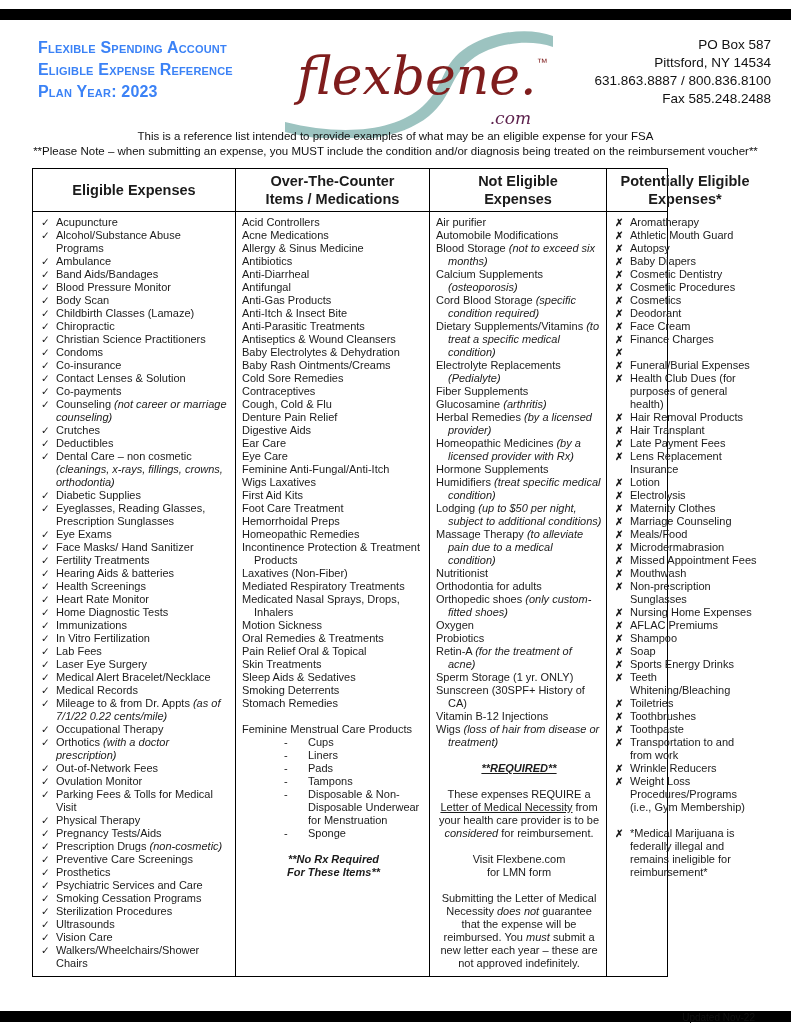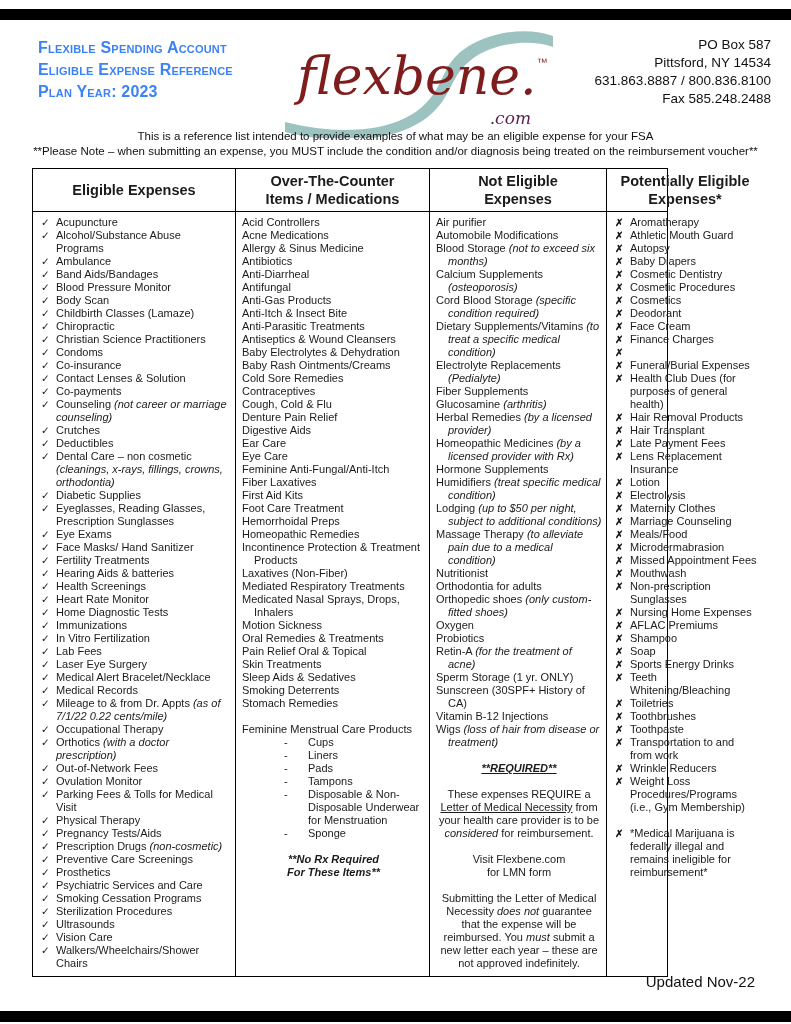--- a/index.html
+++ b/index.html
@@ -47,21 +47,21 @@
   .li { margin:0; }
   .li.b-check, .li.b-x { display:grid; grid-template-columns:17px 1fr; }
   .li.b-dash { display:grid; grid-template-columns:26px 1fr; margin-left:40px; }
   .blt { text-align:left; padding-left:2px; }
   .b-x .blt { font-weight:bold; font-size:10px; }
   .b-check .blt { font-size:10.5px; }
   .hang { padding-left:12px; text-indent:-12px; }
   .gap { height:13px; }
   .note { text-align:center; padding:0 2px; }
 
-  .footer { position:absolute; right:36px; top:973px; font-size:15px; color:#111; }
+  .footer { position:absolute; right:36px; top:1012px; font-size:10px; color:#111; }
 </style>
 </head>
 <body>
 
 <div class="page">
   <div class="bar top"></div>
   <div class="bar bottom"></div>
 
   <div class="titles">
     <div>Flexible Spending Account</div>
@@ -320,21 +320,21 @@
           <div class="li hang"><span>Baby Electrolytes &amp; Dehydration</span></div>
           <div class="li hang"><span>Baby Rash Ointments/Creams</span></div>
           <div class="li hang"><span>Cold Sore Remedies</span></div>
           <div class="li hang"><span>Contraceptives</span></div>
           <div class="li hang"><span>Cough, Cold &amp; Flu</span></div>
           <div class="li hang"><span>Denture Pain Relief</span></div>
           <div class="li hang"><span>Digestive Aids</span></div>
           <div class="li hang"><span>Ear Care</span></div>
           <div class="li hang"><span>Eye Care</span></div>
           <div class="li hang"><span>Feminine Anti-Fungal/Anti-Itch</span></div>
-          <div class="li hang"><span>Fiber Laxatives</span></div>
+          <div class="li hang"><span>Wigs Laxatives</span></div>
           <div class="li hang"><span>First Aid Kits</span></div>
           <div class="li hang"><span>Foot Care Treatment</span></div>
           <div class="li hang"><span>Hemorrhoidal Preps</span></div>
           <div class="li hang"><span>Homeopathic Remedies</span></div>
           <div class="li hang"><span>Incontinence Protection &amp; Treatment Products</span></div>
           <div class="li hang"><span>Laxatives (Non-Fiber)</span></div>
           <div class="li hang"><span>Mediated Respiratory Treatments</span></div>
           <div class="li hang"><span>Medicated Nasal Sprays, Drops, Inhalers</span></div>
           <div class="li hang"><span>Motion Sickness</span></div>
           <div class="li hang"><span>Oral Remedies &amp; Treatments</span></div>

